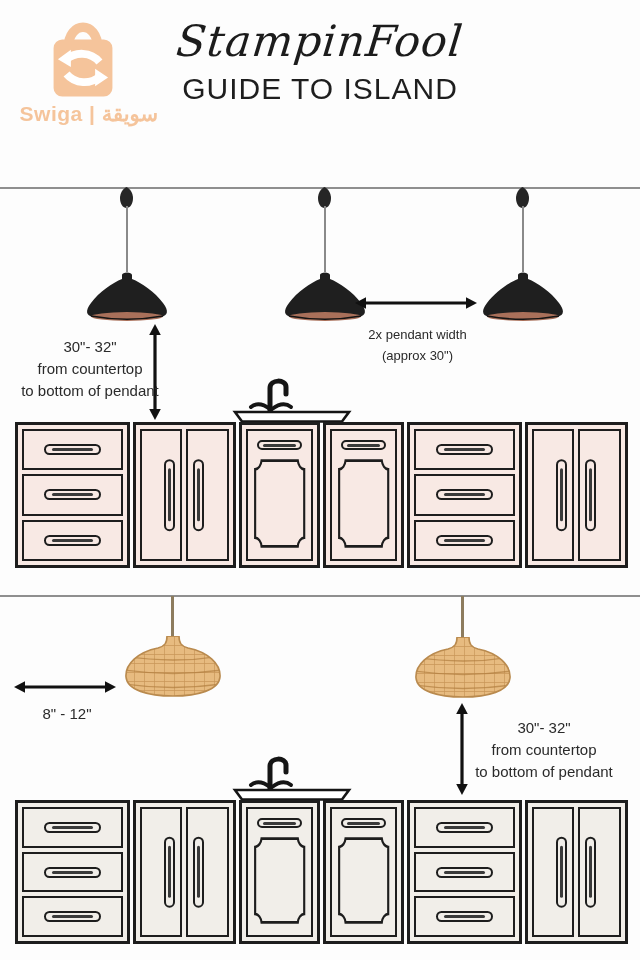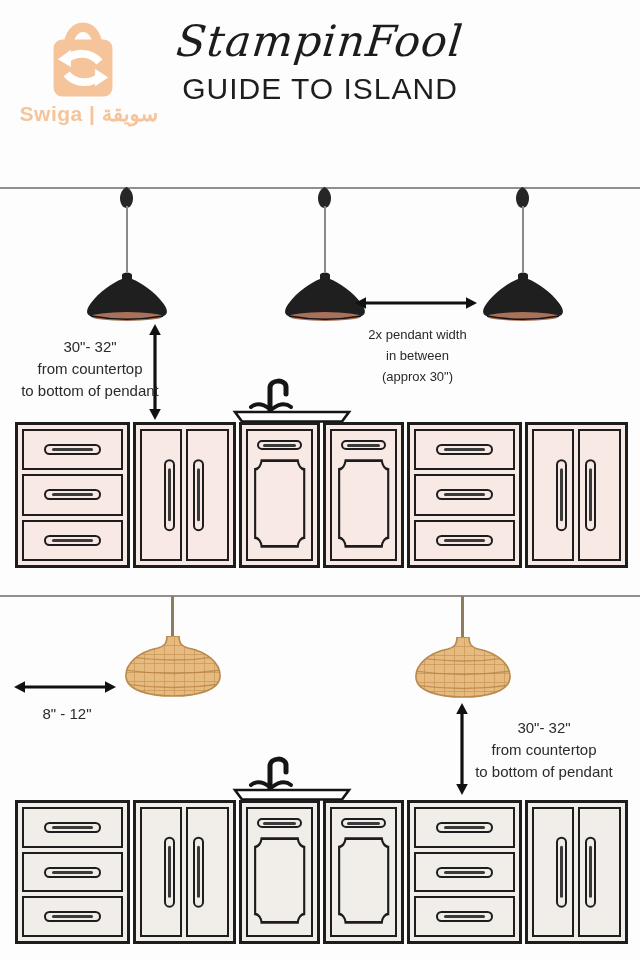--- a/index.html
+++ b/index.html
@@ -112,21 +112,20 @@
     <div>to bottom of pendant</div>
   </div>
 
   <svg class="arr" style="left:355px;top:294px" width="122" height="18" viewBox="0 0 122 18">
     <line x1="7" y1="9" x2="115" y2="9" stroke="#111" stroke-width="3.2"></line>
     <polygon points="0,9 11,3.2 11,14.8"></polygon>
       <polygon points="122,9 111,3.2 111,14.8"></polygon>
   </svg>
   <div class="note" style="left:330px;top:324px;width:175px;font-size:13px;line-height:21px">
     <div>2x pendant width</div>
-    <div>in between</div>
     <div>(approx 30")</div>
   </div>
 
   <svg class="faucetsvg" style="left:240px;top:376px" width="66" height="36" viewBox="0 0 66 36">
     <path d="M30,36 L30,12 C30,3 46,3 46,11 L46,18" stroke="#151515" stroke-width="5" fill="none" stroke-linecap="round"></path>
     <path d="M30,33 C22,27 16,27 11,31" stroke="#151515" stroke-width="4" fill="none" stroke-linecap="round"></path>
     <path d="M32,33 C40,27 46,27 51,31" stroke="#151515" stroke-width="4" fill="none" stroke-linecap="round"></path>
   </svg>
   <svg class="sinksvg" style="left:232px;top:410px" width="120" height="14" viewBox="0 0 120 14">
     <path d="M3,2 H117 L110,11.5 H10 Z" fill="#ffffff" stroke="#151515" stroke-width="2.6"></path>

